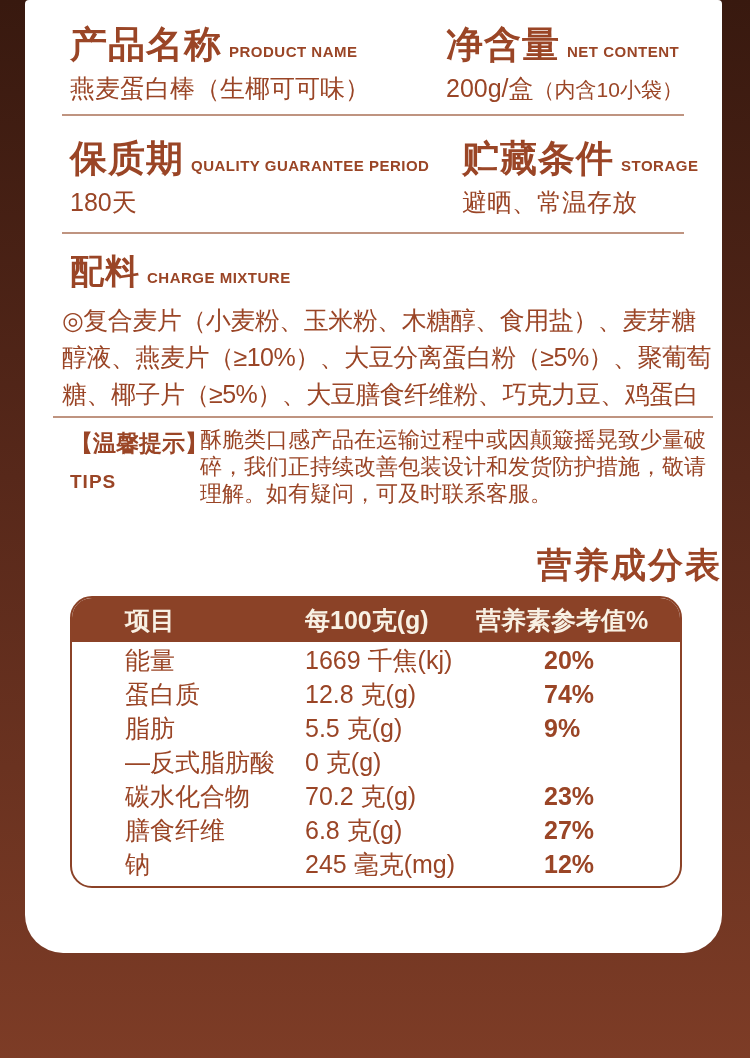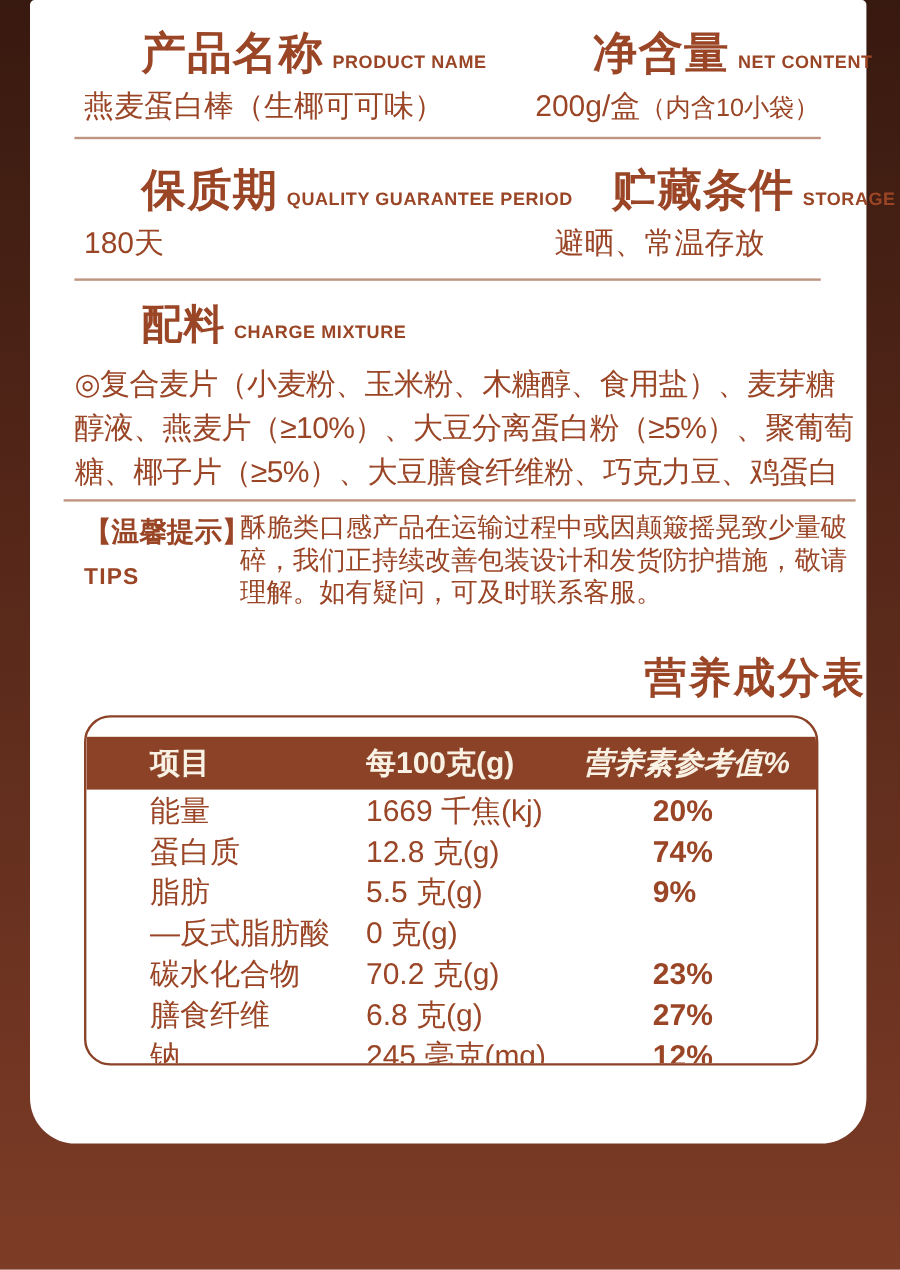--- a/index.html
+++ b/index.html
@@ -6,40 +6,40 @@
   body{
     width:750px;height:1058px;overflow:hidden;position:relative;
     background:linear-gradient(180deg,#38190f 0%,#57281a 45%,#7d3c26 100%);
     font-family:"Liberation Sans","DejaVu Sans",sans-serif;
   }
   .card{
     position:absolute;left:25px;top:0;width:697px;height:953px;
     background:#ffffff;border-radius:4px 4px 38px 38px;
   }
   .sec{position:absolute;}
-  .sec-head{display:flex;align-items:baseline;white-space:nowrap;margin-left:48px;}
+  .sec-head{display:flex;align-items:baseline;white-space:nowrap;}
   .sec-title{color:#9a4526;font-weight:700;font-size:37px;letter-spacing:1px;line-height:1;}
   .sec-sub{color:#9a4526;font-weight:700;font-size:15px;margin-left:7px;letter-spacing:.5px;}
   .sec-value{color:#9a4526;font-size:25px;margin-top:9px;white-space:nowrap;}
   .sec-value .small-note{font-size:21px;}
   .divider{position:absolute;height:2px;background:#bf9480;}
   .para{color:#9a4526;overflow:hidden;}
   .ing-text{position:absolute;left:37px;top:302px;width:652px;height:112px;font-size:25px;line-height:37px;letter-spacing:-0.5px;}
   .tips-title{color:#9a4526;font-weight:700;font-size:23px;white-space:nowrap;}
   .tips-sub{color:#9a4526;font-size:19px;font-weight:700;margin-top:12px;letter-spacing:1px;}
   .tips-text{position:absolute;left:175px;top:426px;width:516px;height:84px;font-size:22px;line-height:27px;}
   .ntitle{position:absolute;left:0;top:542px;width:100%;text-align:right;
     color:#9a4526;font-weight:700;font-size:35px;letter-spacing:2px;}
   .ntable{position:absolute;left:45px;top:596px;width:612px;height:292px;box-sizing:border-box;
     border:2px solid #8b4227;border-radius:22px;background:#fff;overflow:hidden;}
-  .nheader{position:relative;height:44px;background:#8b4227;color:#f8f1e4;font-weight:700;font-size:25px;line-height:44px;margin-top:16px;}
+  .nheader{position:relative;height:44px;background:#8b4227;color:#f8f1e4;font-weight:700;font-size:25px;line-height:44px;}
   .nheader span{position:absolute;white-space:nowrap;}
   .nh-item{left:53px;}
   .nh-per100{left:233px;}
-  .nh-nrv{left:414px;font-style:italic;}
+  .nh-nrv{left:404px;}
   .nrows{padding-top:1px;}
   .nrow{position:relative;height:34px;line-height:34px;color:#9a4526;font-size:25px;}
   .nrow span{position:absolute;white-space:nowrap;}
   .nc-item{left:53px;}
   .nc-per100{left:233px;}
   .nc-nrv{left:472px;font-weight:bold;}
 </style>
 </head>
 <body>
 

